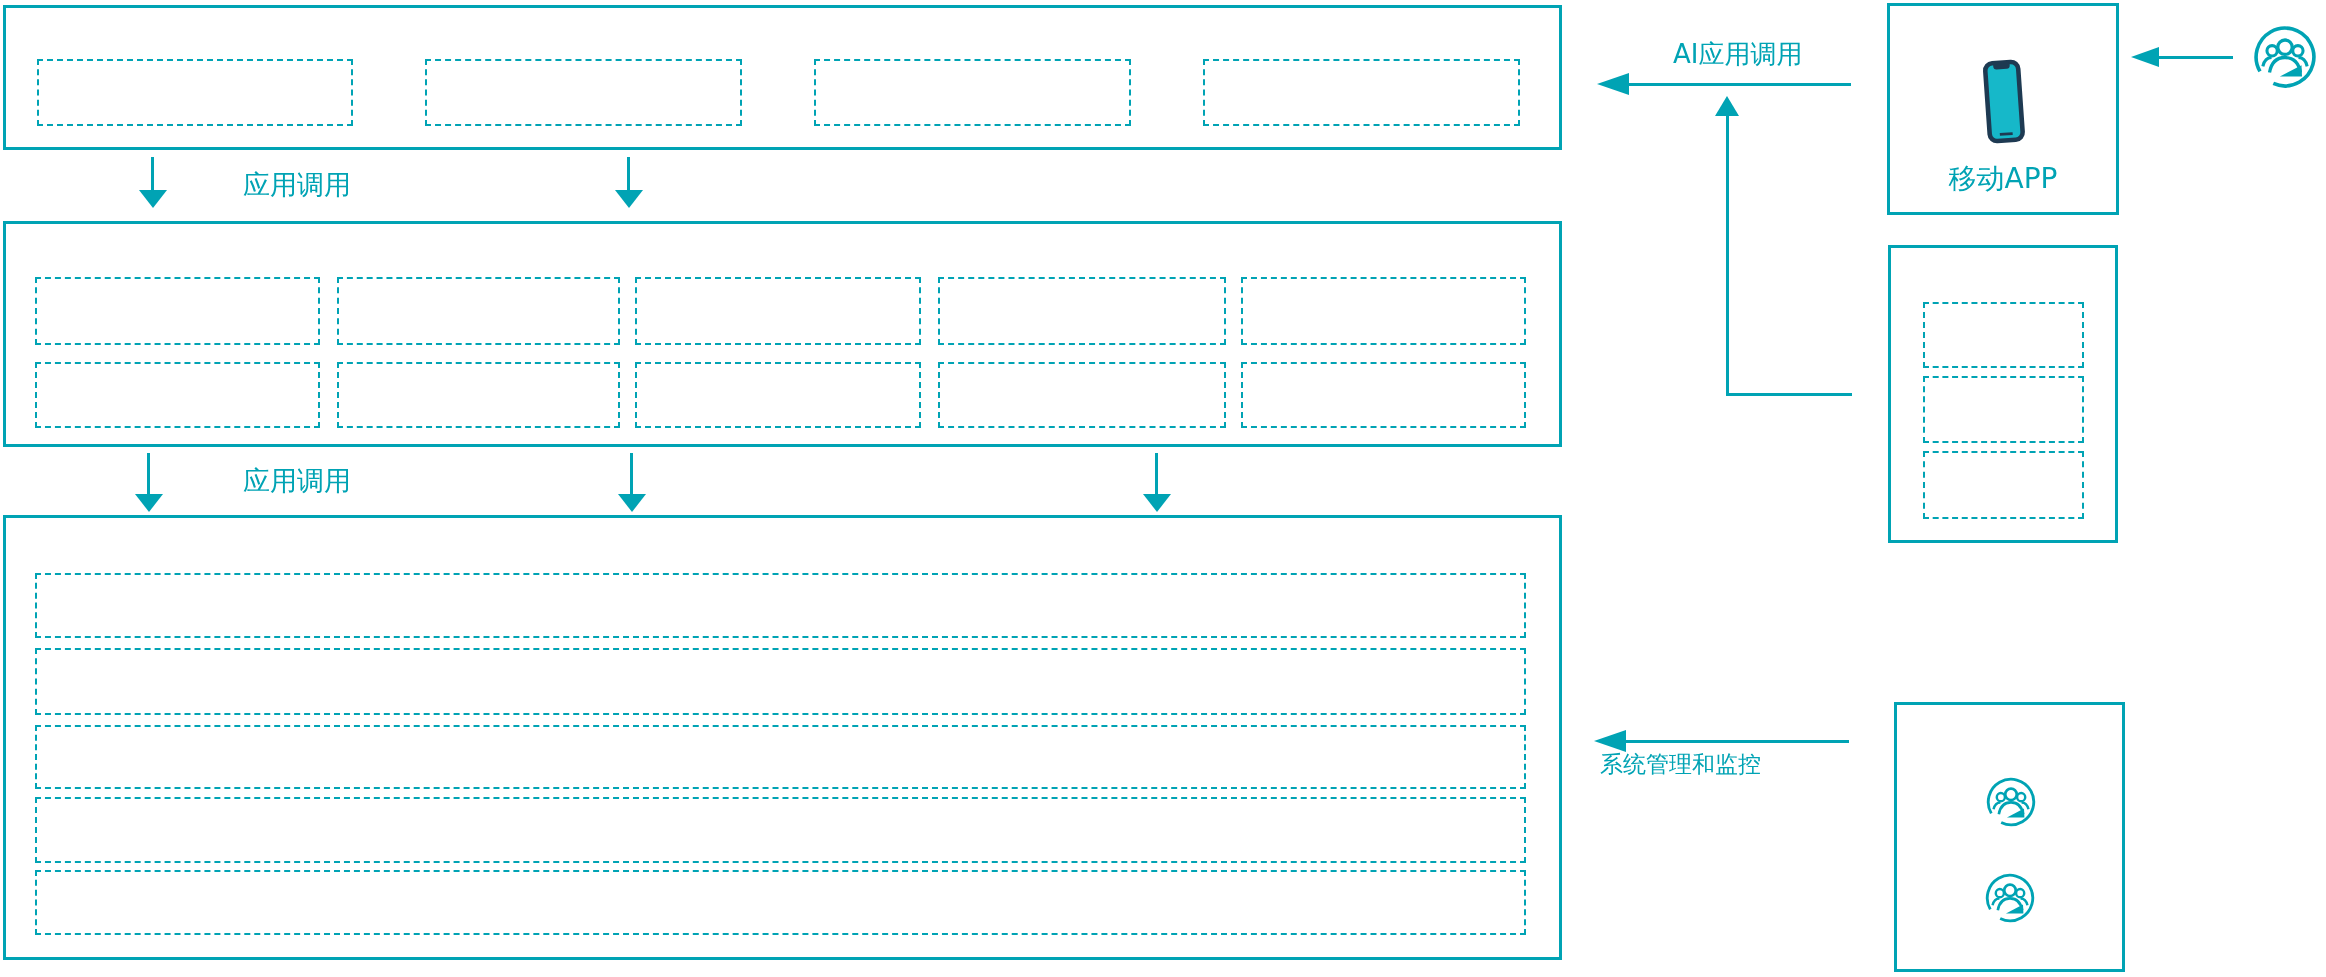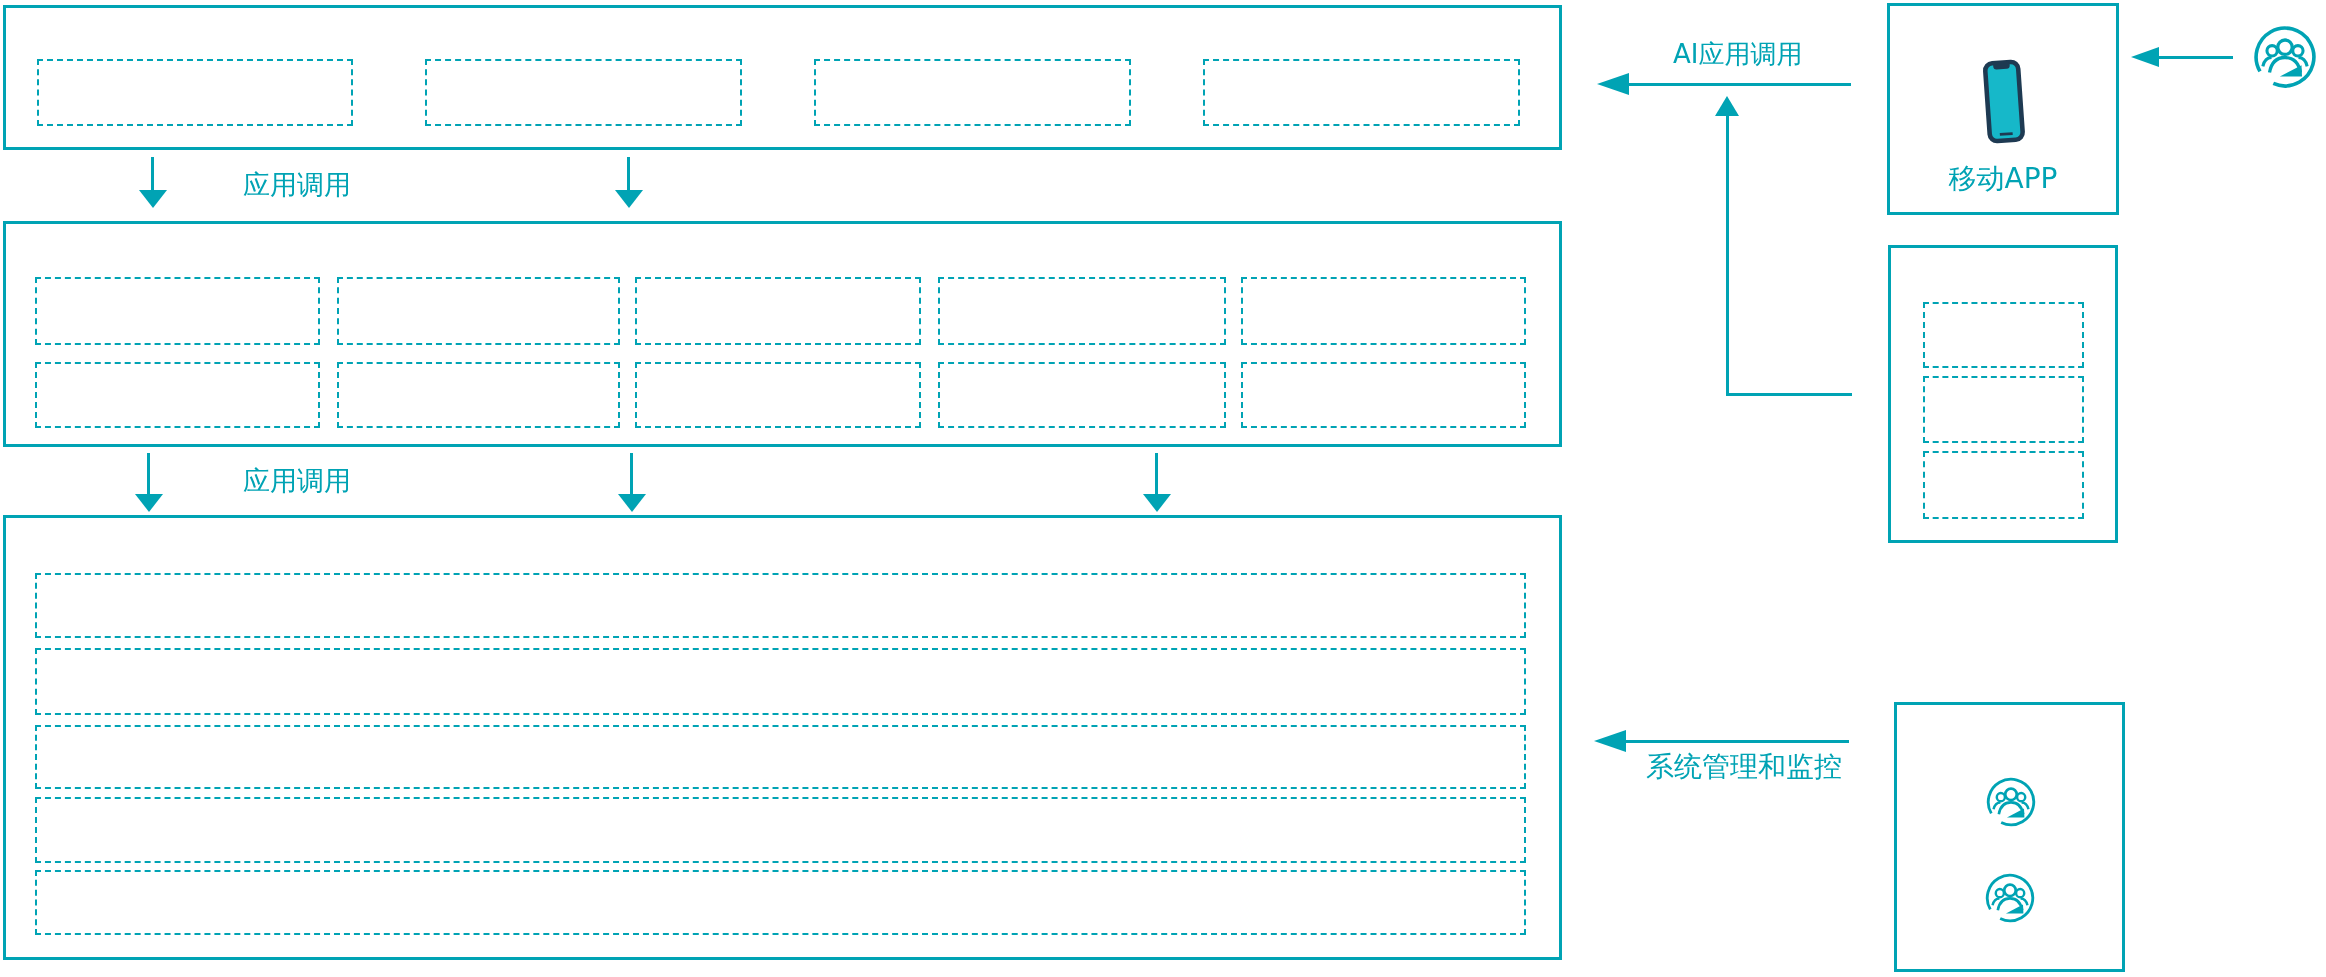--- a/index.html
+++ b/index.html
@@ -98,21 +98,21 @@
     <path d="M27 51 L48 40 L48.5 51 Z" fill="var(--accent)" stroke="none"></path>
   </svg>
 
   <div class="box-solid" style="left:1888px;top:245px;width:230px;height:298px;"></div>
   <div class="box-dashed" style="left:1923px;top:302px;width:161px;height:66px;"></div>
   <div class="box-dashed" style="left:1923px;top:376px;width:161px;height:67px;"></div>
   <div class="box-dashed" style="left:1923px;top:451px;width:161px;height:68px;"></div>
 
   <div class="tri tri-left" style="left:1594px;top:730px;"></div>
   <div class="hline" style="left:1626px;top:740px;width:223px;height:3px;"></div>
-  <div class="lbl" style="left:1646px;top:752px;font-size:28px;">系统管理和监控</div>
+  <div class="lbl" style="left:1600px;top:752px;font-size:23px;">系统管理和监控</div>
 
   <div class="box-solid" style="left:1894px;top:702px;width:231px;height:270px;"></div>
   <svg class="icon" viewBox="0 0 64 64" style="left:1985px;top:776px;width:52px;height:52px;">
     <circle cx="32" cy="32" r="28" fill="none" stroke="var(--accent)" stroke-width="3.5" stroke-dasharray="158 18" transform="rotate(150 32 32)"></circle>
     <circle cx="32" cy="22.5" r="7" fill="none" stroke="var(--accent)" stroke-width="3.2"></circle>
     <circle cx="19.5" cy="26" r="5" fill="none" stroke="var(--accent)" stroke-width="3"></circle>
     <circle cx="44.5" cy="26" r="5" fill="none" stroke="var(--accent)" stroke-width="3"></circle>
     <path d="M17 47 C19 36 25 32.5 32 32.5 C39 32.5 45 36 47 47" fill="none" stroke="var(--accent)" stroke-width="3.2"></path>
     <path d="M10.5 41 C12 34.5 15 32.5 19 32.5" fill="none" stroke="var(--accent)" stroke-width="3"></path>
     <path d="M53.5 41 C52 34.5 49 32.5 45 32.5" fill="none" stroke="var(--accent)" stroke-width="3"></path>

